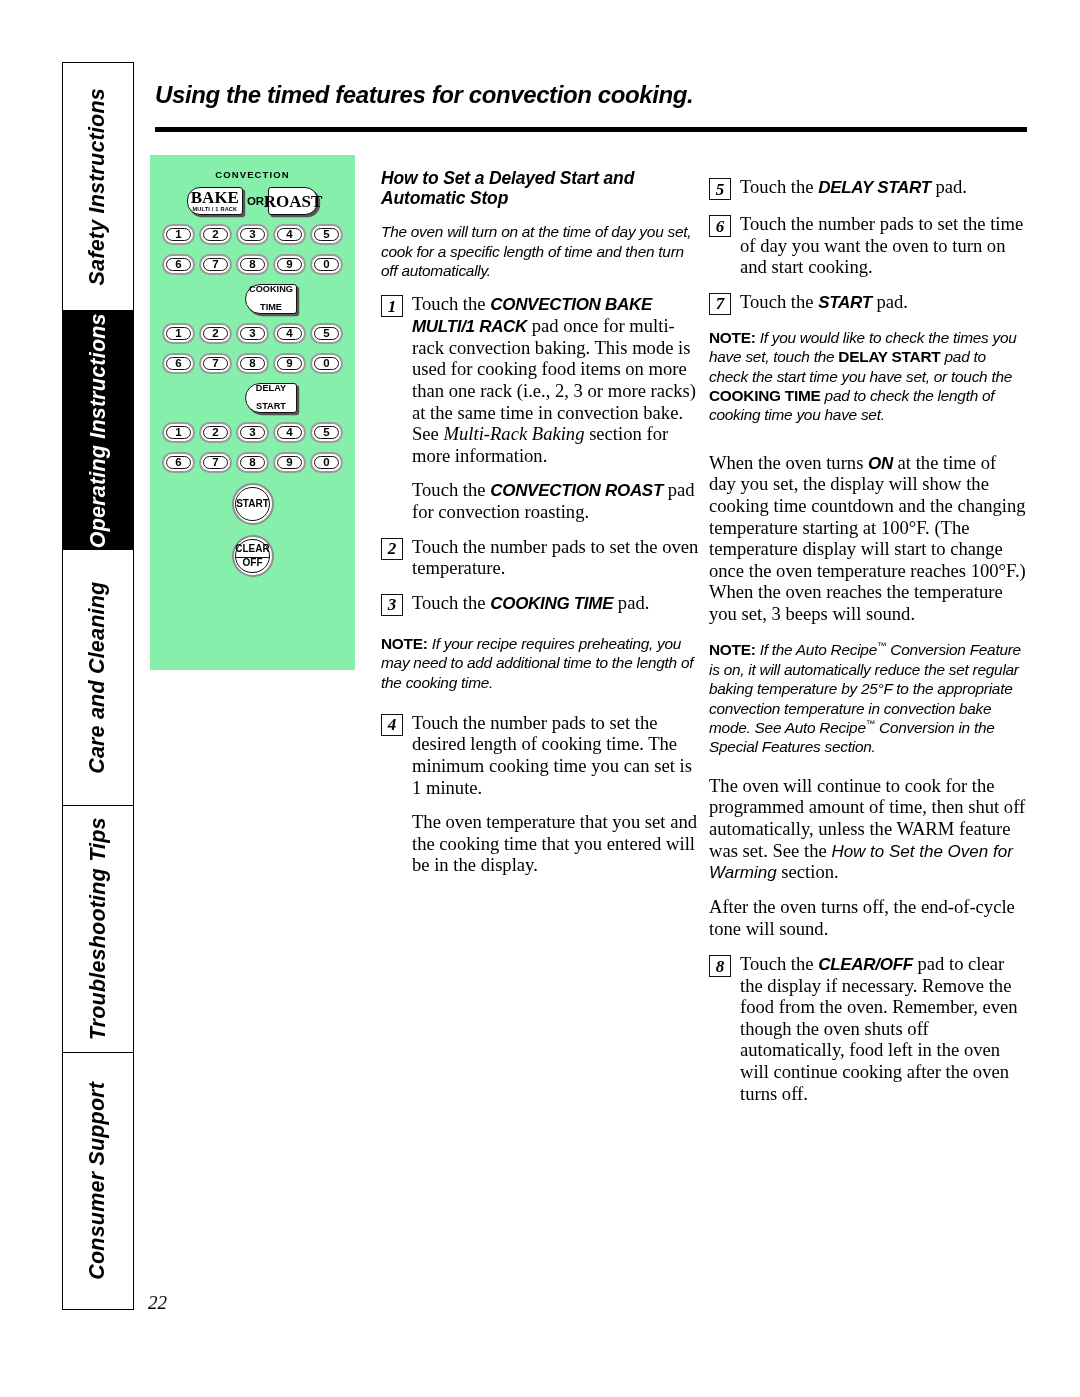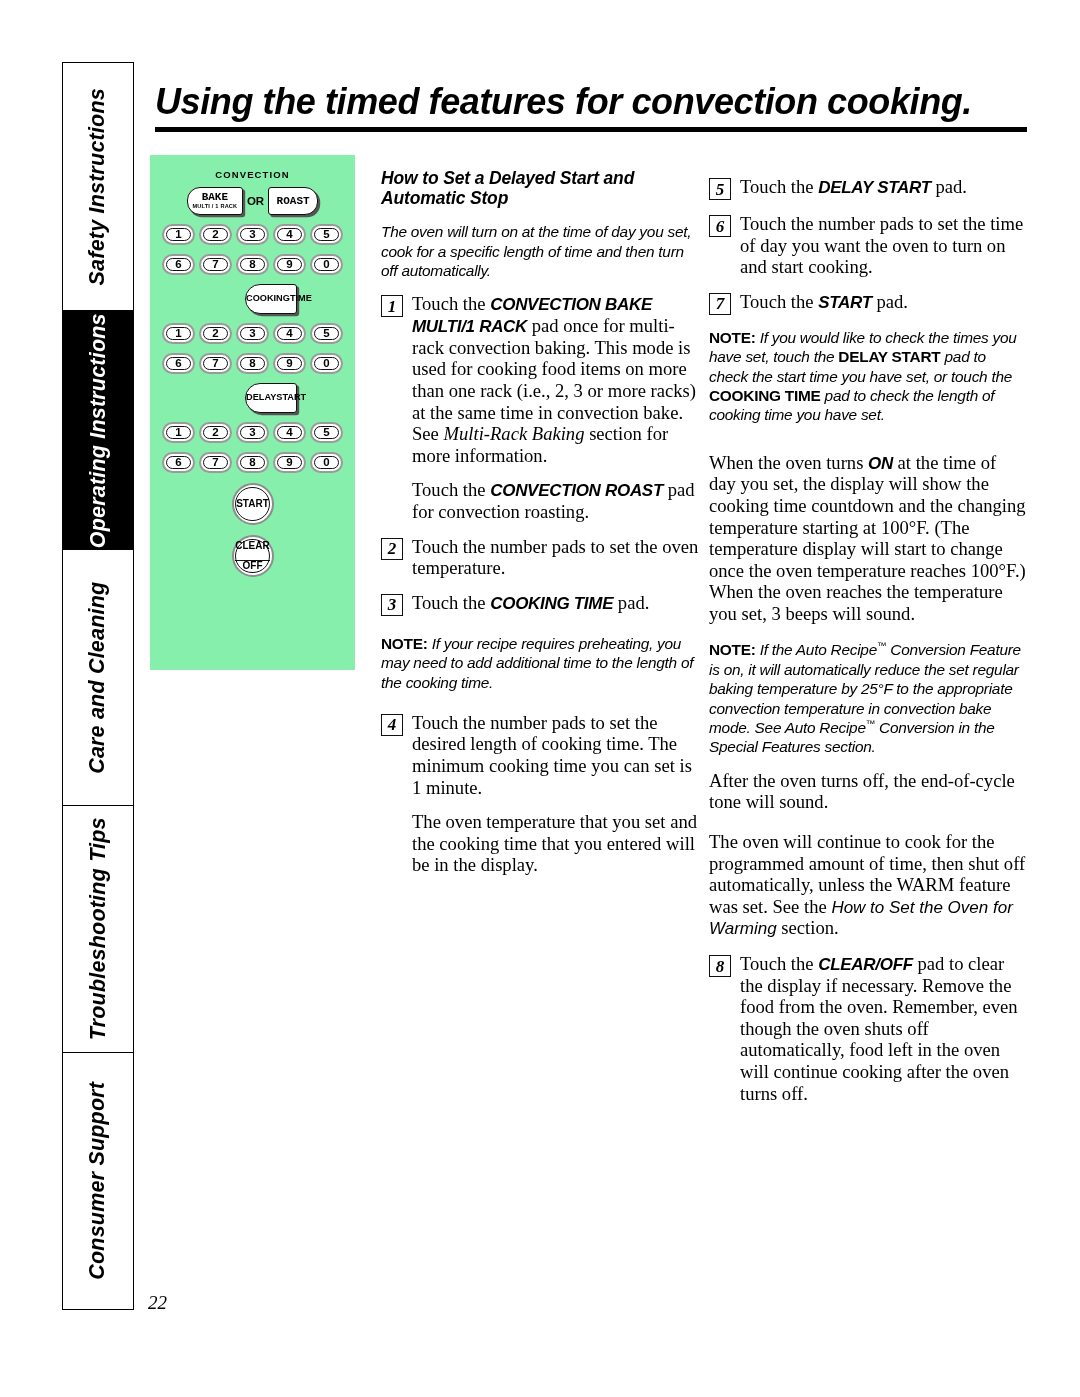--- a/index.html
+++ b/index.html
@@ -65,21 +65,21 @@
 
   
   #page-title {
     position: absolute;
     left: 155px;
     top: 82px;
     width: 875px;
     font-family: "Liberation Sans", sans-serif;
     font-weight: bold;
     font-style: italic;
-    font-size: 36px;
+    font-size: 24px;
     letter-spacing: -0.4px;
     line-height: 1.1;
   }
   #title-rule {
     position: absolute;
     left: 155px;
     top: 127px;
     width: 872px;
     height: 5px;
     background: #000;
@@ -122,23 +122,23 @@
   }
   .mode-btn.bake {
     width: 56px; height: 28px;
     border-radius: 13px 3px 3px 13px;
   }
   .mode-btn.roast {
     width: 50px; height: 28px;
     border-radius: 3px 13px 13px 3px;
   }
   .mode-main {
-    font-family: Liberation Mono, monospace;
-    font-weight: bold;
-    font-size: 11px;
+    font-family: Liberation Serif, serif;
+    font-weight: bold;
+    font-size: 17px;
     line-height: 1;
   }
   .mode-sub {
     font-family: "Liberation Sans", sans-serif;
     font-weight: bold;
     font-size: 5.6px;
     letter-spacing: 0.2px;
     line-height: 1;
     margin-top: 1.5px;
   }
@@ -188,21 +188,21 @@
   }
   .fn-btn {
     width: 52px;
     height: 30px;
     background: #fff;
     border: 1.7px solid #111;
     border-radius: 15px 3px 3px 15px;
     box-shadow: 2.2px 2.2px 0 #555;
     box-sizing: border-box;
     display: flex;
-    flex-direction: row;
+    flex-direction: column;
     align-items: center;
     justify-content: space-between;
     font-family: "Liberation Sans", sans-serif;
     font-weight: bold;
     font-size: 9.2px;
     line-height: 1.08;
     text-align: center;
     margin-left: 37px;
   }
 
@@ -234,21 +234,21 @@
   .round-btn .rb-text {
     position: relative;
     font-family: "Liberation Sans", sans-serif;
     font-weight: bold;
     font-size: 10px;
     line-height: 1.05;
     text-align: center;
   }
   .round-btn.split .rb-text:first-of-type {
     border-bottom: 1.4px solid #111;
-    padding-bottom: 8px;
+    padding-bottom: 2px;
   }
 
   
   .col {
     position: absolute;
     top: 168px;
     width: 318px;
   }
   #col-middle { left: 381px; }
   #col-right  { left: 709px; }
@@ -611,27 +611,27 @@
     <span>at the time of day you set, the display will show the cooking time countdown and the changing temperature starting at 100°F. (The temperature display will start to change once the oven temperature reaches 100°F.) When the oven reaches the temperature you set, 3 beeps will sound.</span>
   </p>
 
   <p class="italic-sans" style="margin-top:16px;">
     <b>NOTE:</b>
     <span>If the Auto Recipe</span><sup class="tm">™</sup>
     <span>Conversion Feature is on, it will automatically reduce the set regular baking temperature by 25°F to the appropriate convection temperature in convection bake mode. See Auto Recipe</span><sup class="tm">™</sup>
     <span>Conversion in the Special Features section.</span>
   </p>
 
-  <p class="serif">After the oven turns off, the end-of-cycle tone will sound.</p>
-
   <p class="serif" style="margin-top:18px;">
     <span>The oven will continue to cook for the programmed amount of time, then shut off automatically, unless the WARM feature was set. See the</span>
     <span class="it-sans">How to Set the Oven for Warming</span>
     <span>section.</span>
   </p>
+
+  <p class="serif">After the oven turns off, the end-of-cycle tone will sound.</p>
 
   <div class="step" style="margin-top:14px;">
     <div class="step-box">8</div>
     <div class="step-text">
       <span>Touch the</span>
       <span class="nb">CLEAR/OFF</span>
       <span>pad to clear the display if necessary. Remove the food from the oven. Remember, even though the oven shuts off automatically, food left in the oven will continue cooking after the oven turns off.</span>
     </div>
   </div>
 

